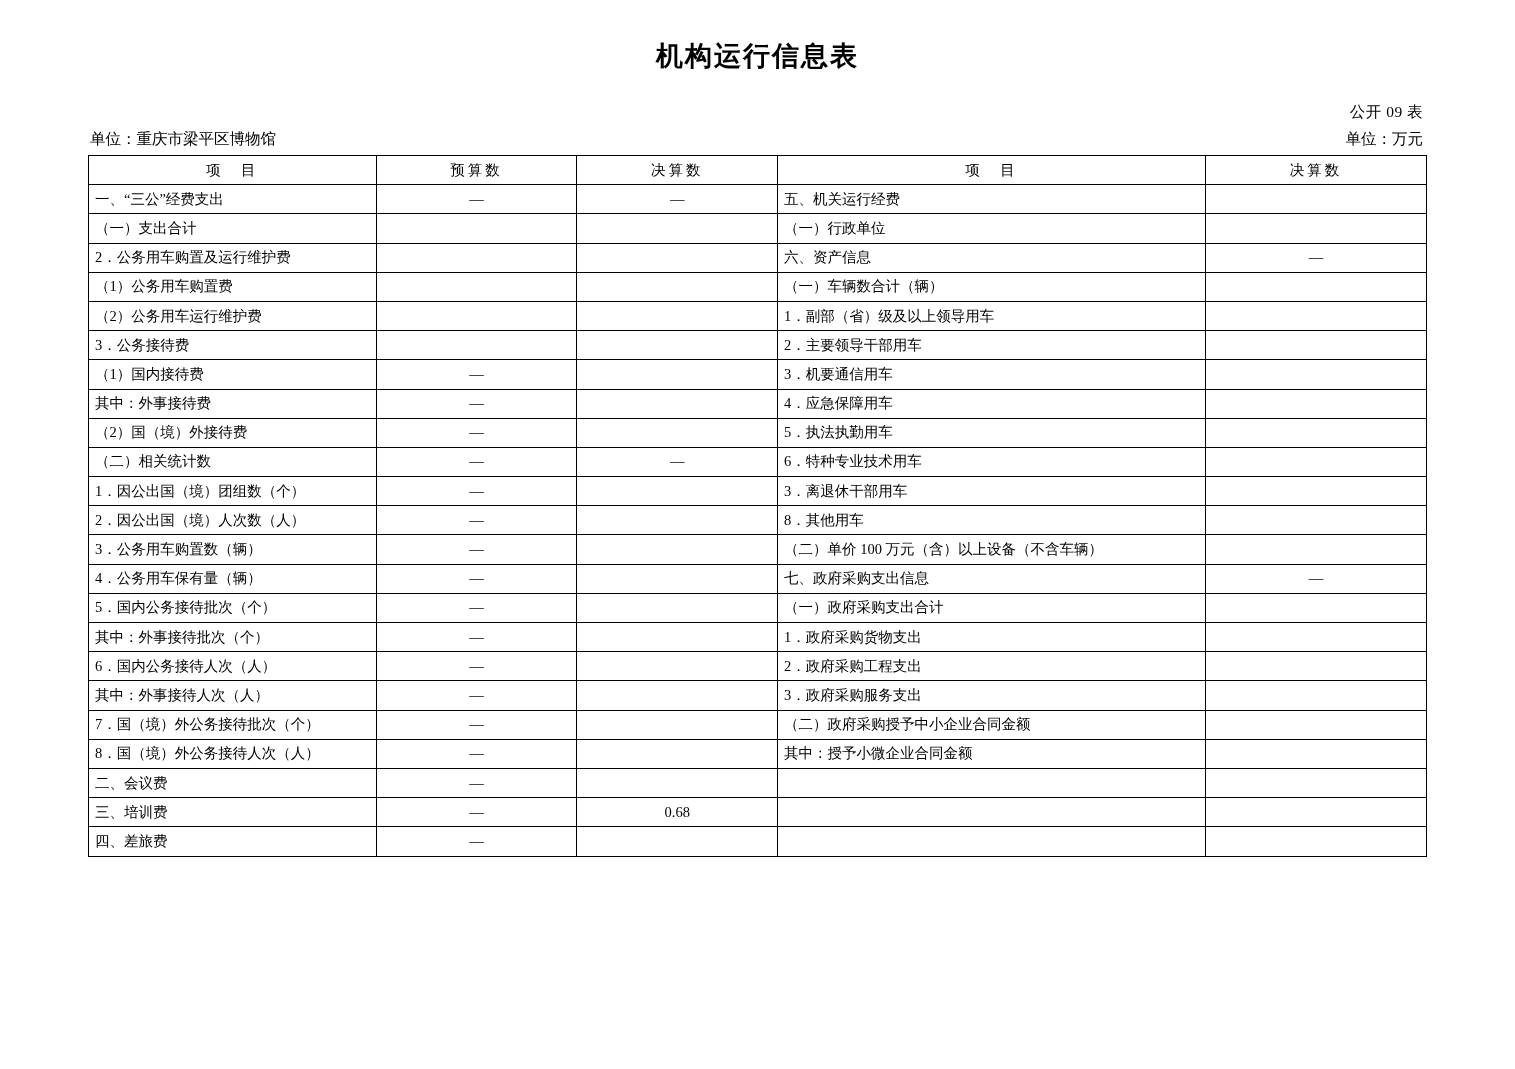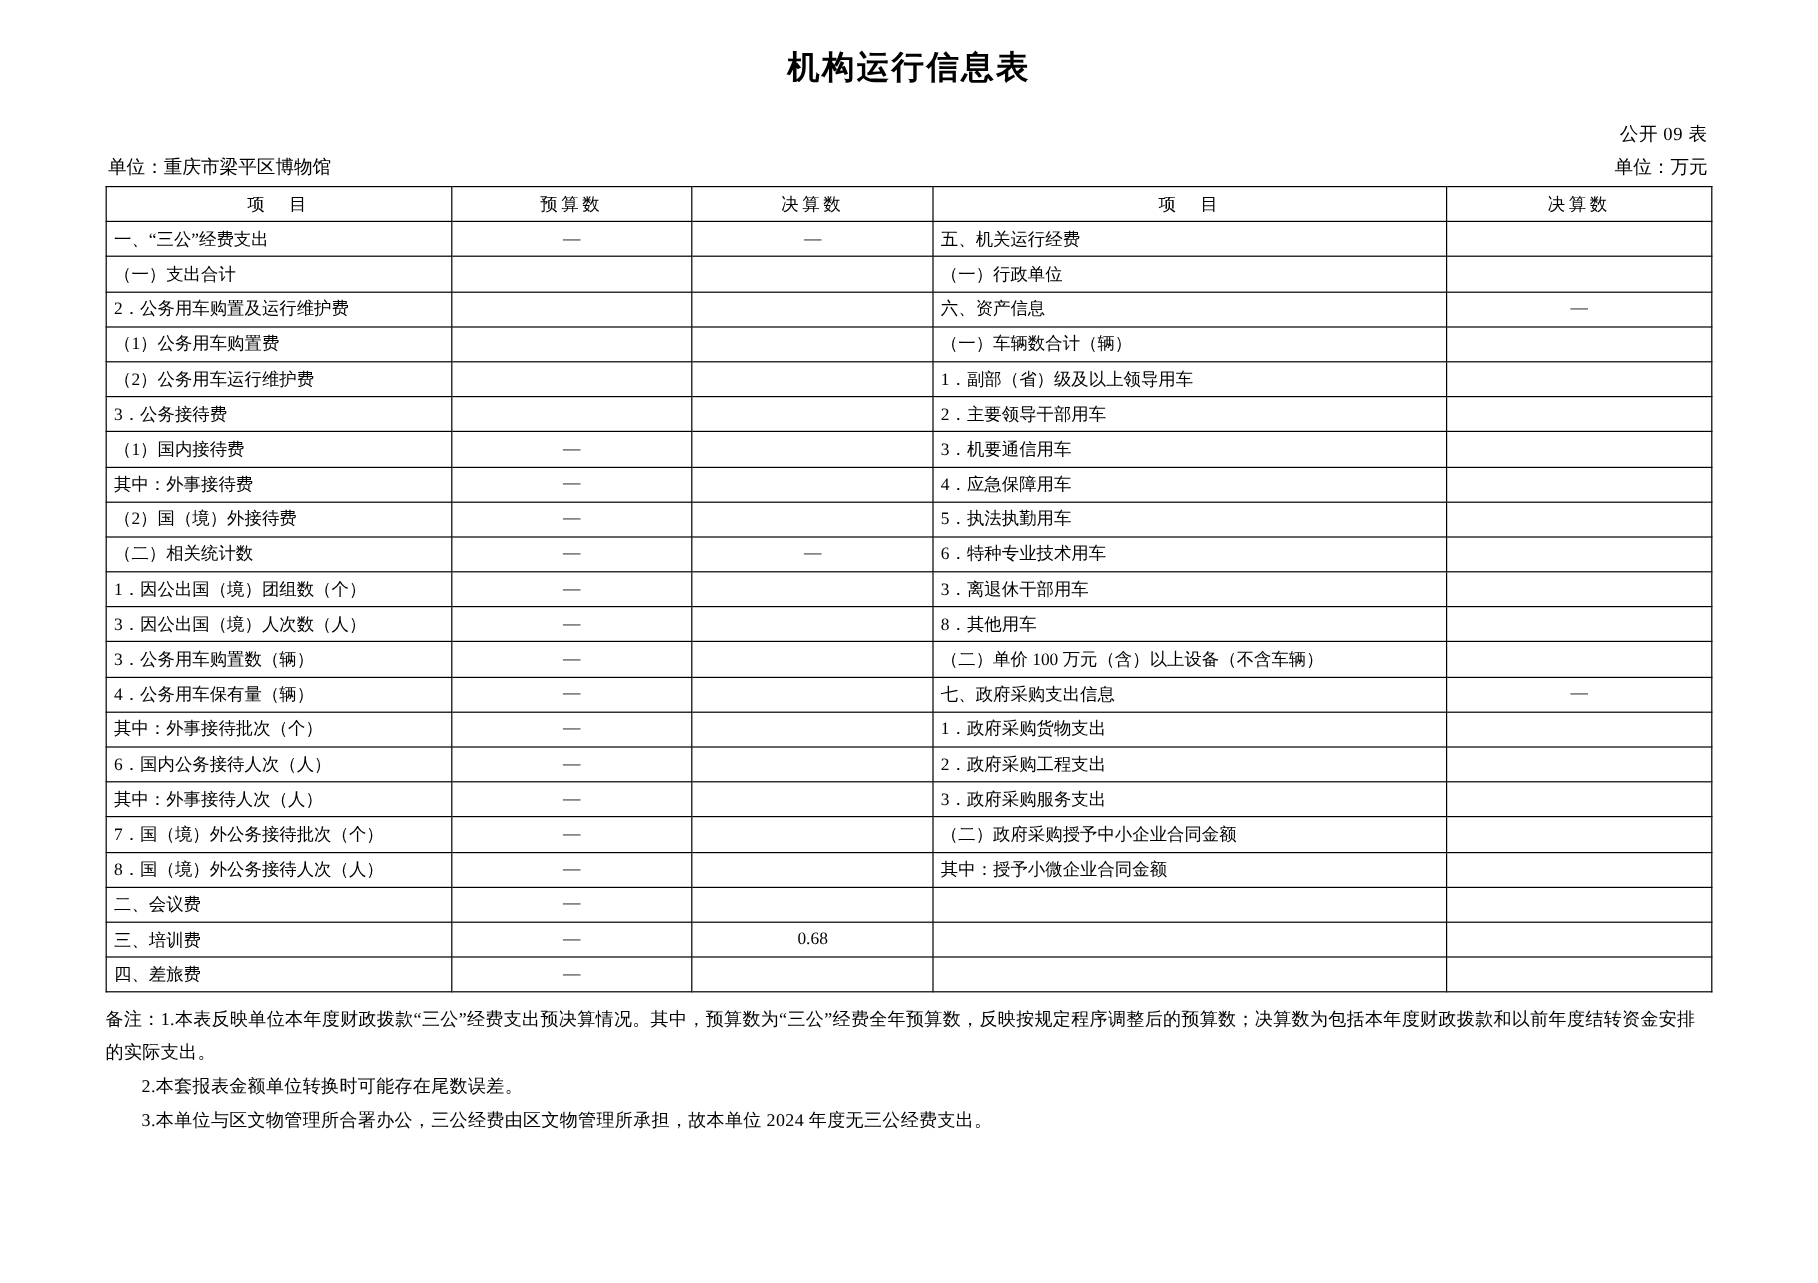--- a/index.html
+++ b/index.html
@@ -190,39 +190,46 @@
           <td class="num"></td>
         </tr>
         <tr>
           <td class="ind2">1．因公出国（境）团组数（个）</td>
           <td class="num">—</td>
           <td class="num"></td>
           <td class="ind2">3．离退休干部用车</td>
           <td class="num"></td>
         </tr>
         <tr>
-          <td class="ind2">3．因公出国（境）人次数（人）</td>
+          <td class="ind2">2．因公出国（境）人次数（人）</td>
           <td class="num">—</td>
           <td class="num"></td>
           <td class="ind2">8．其他用车</td>
           <td class="num"></td>
         </tr>
         <tr>
           <td class="ind2">3．公务用车购置数（辆）</td>
           <td class="num">—</td>
           <td class="num"></td>
           <td class="ind1">（二）单价 100 万元（含）以上设备（不含车辆）</td>
           <td class="num"></td>
         </tr>
         <tr>
           <td class="ind2">4．公务用车保有量（辆）</td>
           <td class="num">—</td>
           <td class="num"></td>
           <td class="ind0">七、政府采购支出信息</td>
           <td class="num">—</td>
+        </tr>
+        <tr>
+          <td class="ind2">5．国内公务接待批次（个）</td>
+          <td class="num">—</td>
+          <td class="num"></td>
+          <td class="ind1">（一）政府采购支出合计</td>
+          <td class="num"></td>
         </tr>
         <tr>
           <td class="ind3">其中：外事接待批次（个）</td>
           <td class="num">—</td>
           <td class="num"></td>
           <td class="ind2">1．政府采购货物支出</td>
           <td class="num"></td>
         </tr>
         <tr>
           <td class="ind2">6．国内公务接待人次（人）</td>
@@ -269,19 +276,14 @@
         <tr>
           <td class="ind0">四、差旅费</td>
           <td class="num">—</td>
           <td class="num"></td>
           <td class="ind0"></td>
           <td class="num"></td>
         </tr>
       </tbody>
   </table>
 
-  <div class="notes">
-    <p>备注：1.本表反映单位本年度财政拨款“三公”经费支出预决算情况。其中，预算数为“三公”经费全年预算数，反映按规定程序调整后的预算数；决算数为包括本年度财政拨款和以前年度结转资金安排的实际支出。</p>
-    <p class="indent">2.本套报表金额单位转换时可能存在尾数误差。</p>
-    <p class="indent">3.本单位与区文物管理所合署办公，三公经费由区文物管理所承担，故本单位 2024 年度无三公经费支出。</p>
-  </div>
 
 </div>
 
 </body></html>

